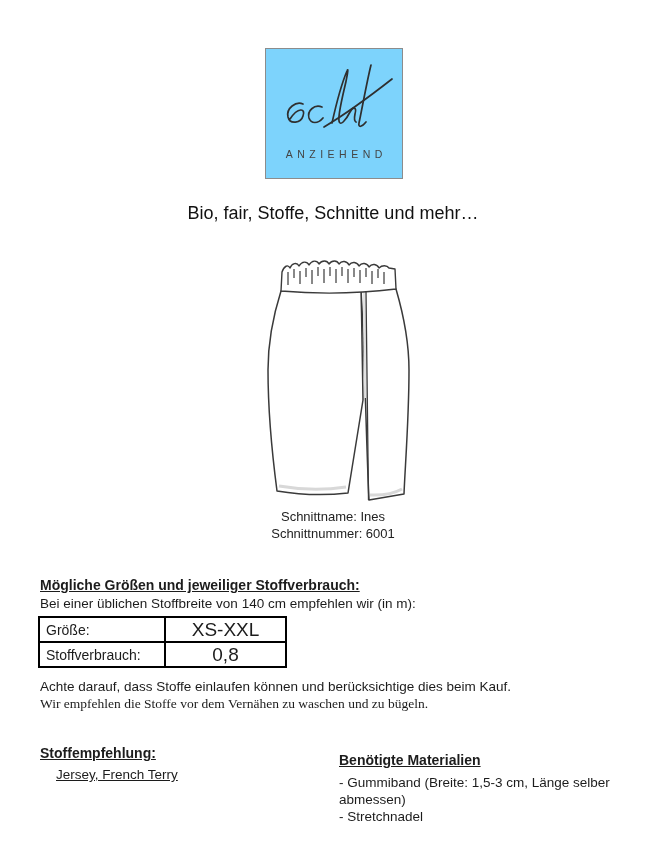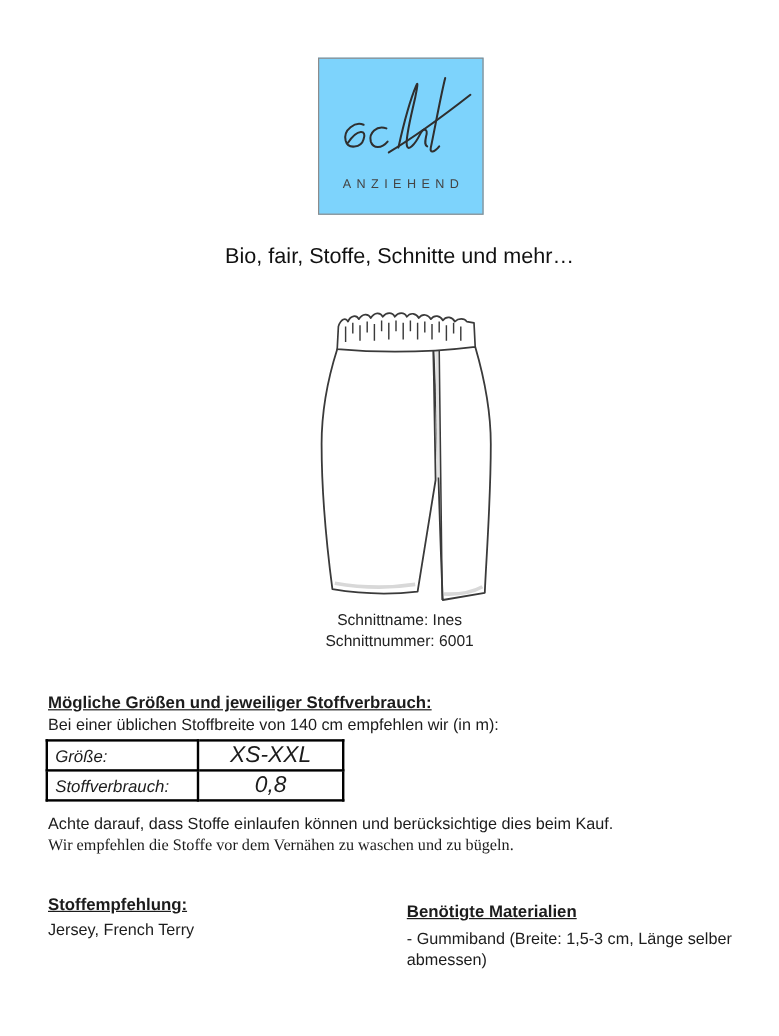--- a/index.html
+++ b/index.html
@@ -36,30 +36,30 @@
   .cap2{top:526px;}
   
   .sec-heading{
     font-weight:bold;font-size:14px;text-decoration:underline;white-space:nowrap;
   }
   .body-line{font-size:13.5px;white-space:nowrap;}
   .h-sizes{left:40px;top:577px;}
   .l-intro{left:40px;top:596px;}
   .size-table{
     left:38px;top:616px;
-    border-collapse:collapse;background:#fff;font-style:italic;
+    border-collapse:collapse;background:#fff;
   }
   .size-table td{border:2px solid #000;height:23px;}
   .size-table td.lbl{width:118px;font-size:14px;padding:0 0 0 6px;}
   .size-table td.val{width:119px;font-size:19px;text-align:center;padding:0;}
   .l-note1{left:40px;top:679px;}
   .l-note2{left:40px;top:696px;font-family:Liberation Serif, serif;}
   
   .h-fabric{left:40px;top:745px;}
-  .l-fabric{left:40px;top:767px;}
+  .l-fabric{left:56px;top:767px;text-decoration:underline;}
   .materials-col{left:339px;top:751px;width:300px;}
   .materials-col .sec-heading{position:static;display:inline-block;}
   .materials-body{margin-top:5px;font-size:13.5px;line-height:17px;}
   .materials-body div{white-space:normal;}
   svg{display:block;}
 </style>
 </head>
 <body>
 
 <div class="abs logo-box">
@@ -116,14 +116,15 @@
 <div class="abs body-line l-note1">Achte darauf, dass Stoffe einlaufen können und berücksichtige dies beim Kauf.</div>
 <div class="abs body-line l-note2">Wir empfehlen die Stoffe vor dem Vernähen zu waschen und zu bügeln.</div>
 
 <div class="abs sec-heading h-fabric">Stoffempfehlung:</div>
 <div class="abs body-line l-fabric">Jersey, French Terry</div>
 
 <div class="abs materials-col">
   <span class="sec-heading">Benötigte Materialien</span>
   <div class="materials-body">
     <div>- Gummiband (Breite: 1,5-3 cm, Länge selber abmessen)</div>
+    <div>- Stretchnadel</div>
   </div>
 </div>
 
 </body></html>

